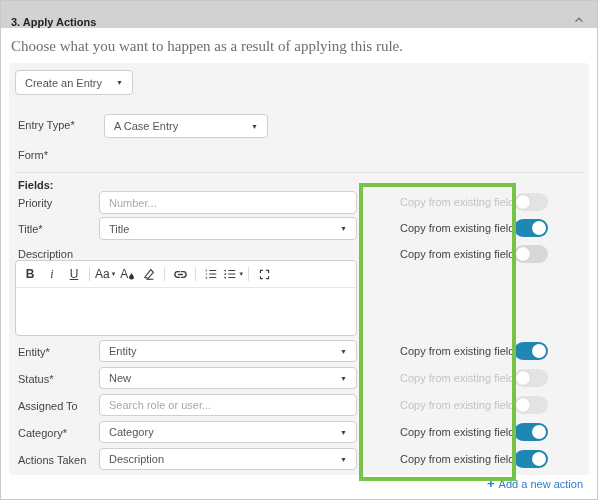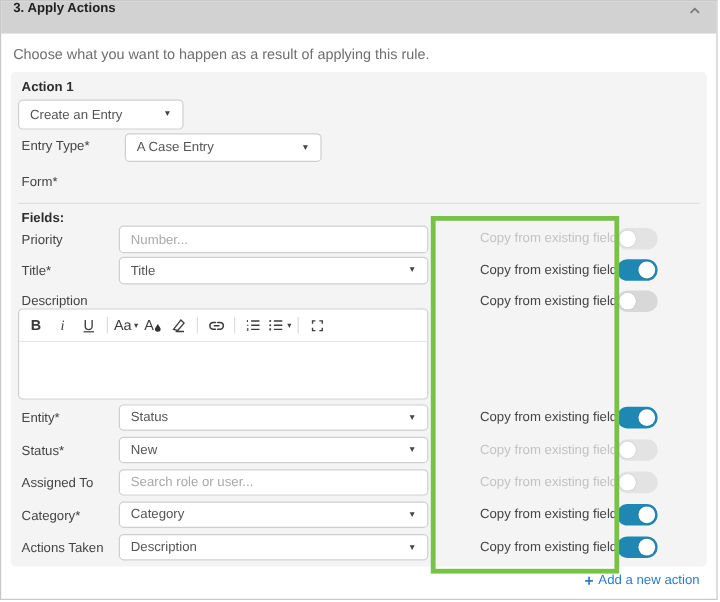--- a/index.html
+++ b/index.html
@@ -1,20 +1,20 @@
 <!DOCTYPE html>
 <html style="--header-bg: #d2d2d2; --panel-border: #c9c9c9; --card-bg: #f4f4f4; --control-border: #cfcfcf; --text: #444444; --muted: #a8a8a8; --divider: #dfdfdf; --toggle-on: #1f87b4; --toggle-off: #d8d8d8; --highlight-green: #76c348; --link-blue: #2b7cd3;"><head>
 <meta charset="utf-8">
 <style>
   html,body{margin:0;padding:0;background:#fff;font-family:"Liberation Sans","DejaVu Sans",sans-serif;}
   .panel{width:598px;height:500px;border:1px solid var(--panel-border);background:#fff;position:relative;box-sizing:border-box;}
-  .panel-header{height:27px;background:var(--header-bg);display:flex;align-items:flex-start;justify-content:space-between;padding:0 10px;box-sizing:border-box;}
+  .panel-header{height:27px;background:var(--header-bg);display:flex;align-items:flex-end;justify-content:space-between;padding:0 10px;box-sizing:border-box;}
   .panel-title{font-size:11px;font-weight:bold;color:#222;}
   .collapse-btn{width:16px;height:16px;display:flex;align-items:center;justify-content:center;cursor:pointer;}
-  .panel-desc{font-size:12px;color:#6e6e6e;padding:10px 10px 8px 10px;}
+  .panel-desc{font-size:15px;color:#6e6e6e;padding:10px 10px 8px 10px;font-family:Liberation Serif, serif;}
 
   .card{position:relative;margin:0 8px;height:412px;background:var(--card-bg);border-radius:4px;box-sizing:border-box;}
   .lbl{position:absolute;left:9px;font-size:11px;color:var(--text);white-space:nowrap;}
   .lbl.bold{font-weight:bold;color:#2e2e2e;}
 
   .sel,.inp{position:absolute;background:#fff;border:1px solid var(--control-border);border-radius:4px;box-sizing:border-box;font-size:11px;color:#555;display:flex;align-items:center;padding:0 9px;}
   .sel .val{flex:1;overflow:hidden;white-space:nowrap;}
   .sel .arrow{font-size:7px;color:#444;margin-left:6px;}
   .inp input{border:none;outline:none;background:transparent;width:100%;font-size:11px;color:#555;font-family:inherit;padding:0;}
   .inp input::placeholder{color:var(--muted);}
@@ -58,21 +58,21 @@
         </svg>
     </span>
   </div>
 
   <div class="panel-desc">Choose what you want to happen as a result of applying this rule.</div>
 
   <div class="card">
 
     <span class="lbl bold" style="top:7px">Action 1</span>
 
-    <div class="sel" style="left:6px;top:23px;width:138px;height:25px">
+    <div class="sel" style="left:6px;top:7px;width:118px;height:25px">
       <span class="val">Create an Entry</span>
       <span class="arrow">▼</span>
     </div>
 
     <span class="lbl" style="top:56px">Entry Type*</span>
     <div class="sel" style="left:95px;top:51px;width:164px;height:24px">
       <span class="val">A Case Entry</span>
       <span class="arrow">▼</span>
     </div>
 
@@ -164,21 +164,21 @@
           <svg width="13" height="13" viewBox="0 0 16 16" fill="none" stroke="#3c3c3c" stroke-width="1.4">
               <path d="M3 6V3h3 M13 6V3h-3 M3 10v3h3 M13 10v3h-3"></path>
             </svg>
         </span>
       </div>
       <div class="editor-body"></div>
     </div>
 
     <span class="lbl" style="top:283px">Entity*</span>
     <div class="sel" style="left:90px;top:277px;width:258px;height:22px">
-      <span class="val">Status</span>
+      <span class="val">Entity</span>
       <span class="arrow">▼</span>
     </div>
     <div class="toggle-row enabled" style="top:277px">
       <span class="tlabel">Copy from existing field</span>
       <span class="pill on">
           <span class="knob"></span>
         </span>
     </div>
 
     <span class="lbl" style="top:310px">Status*</span>

